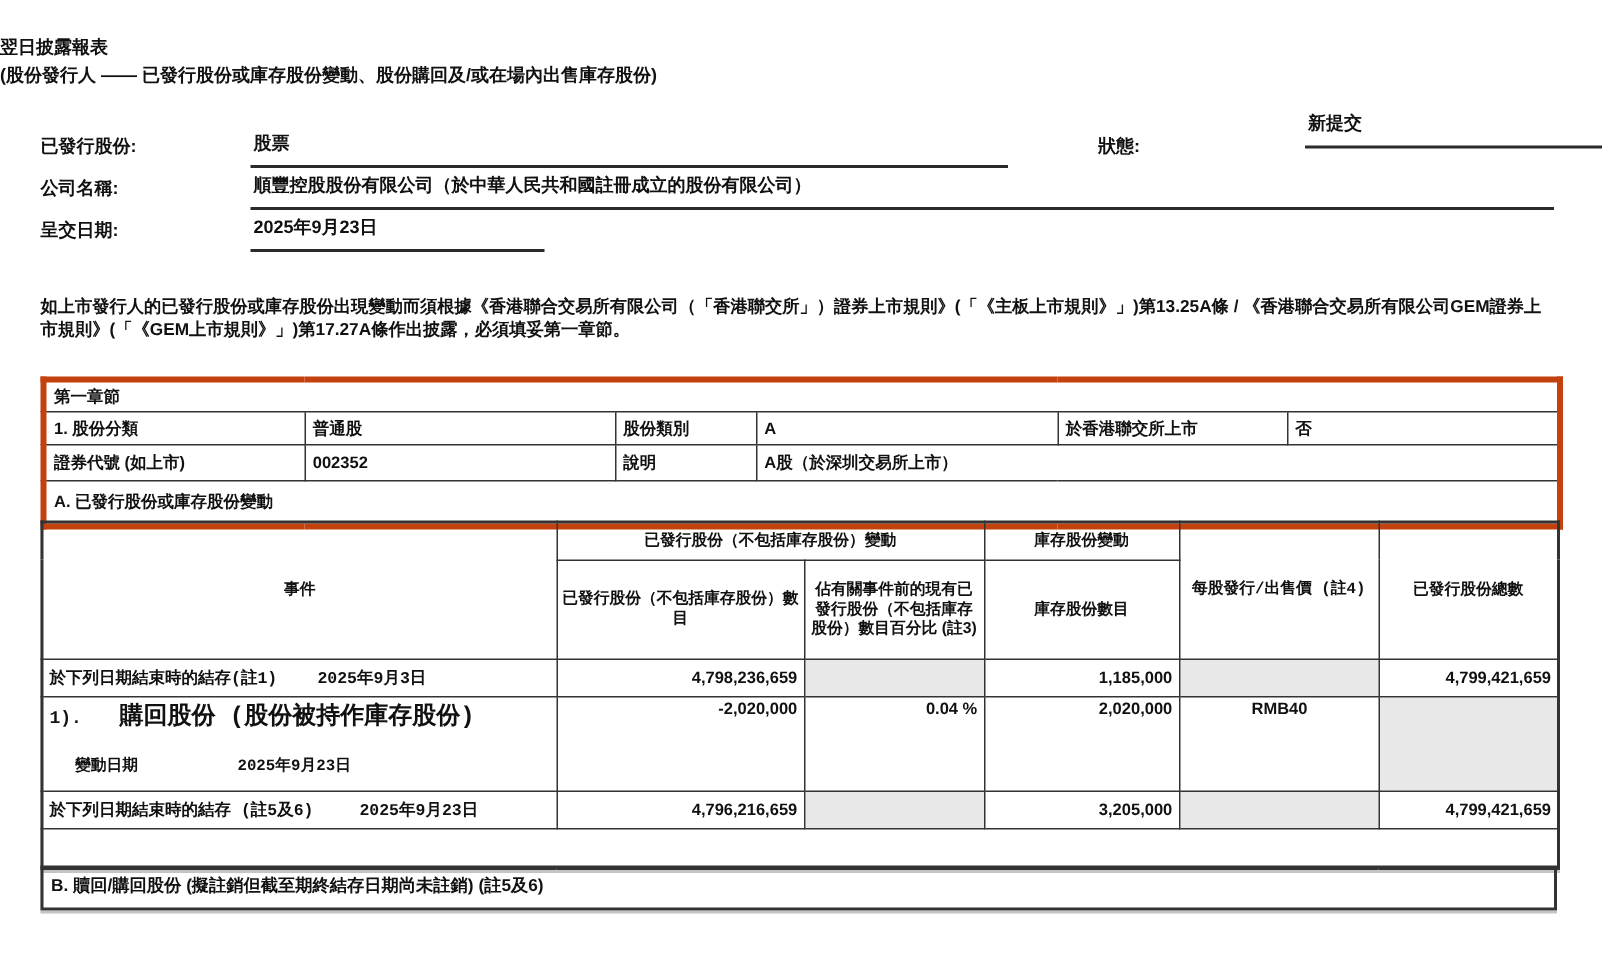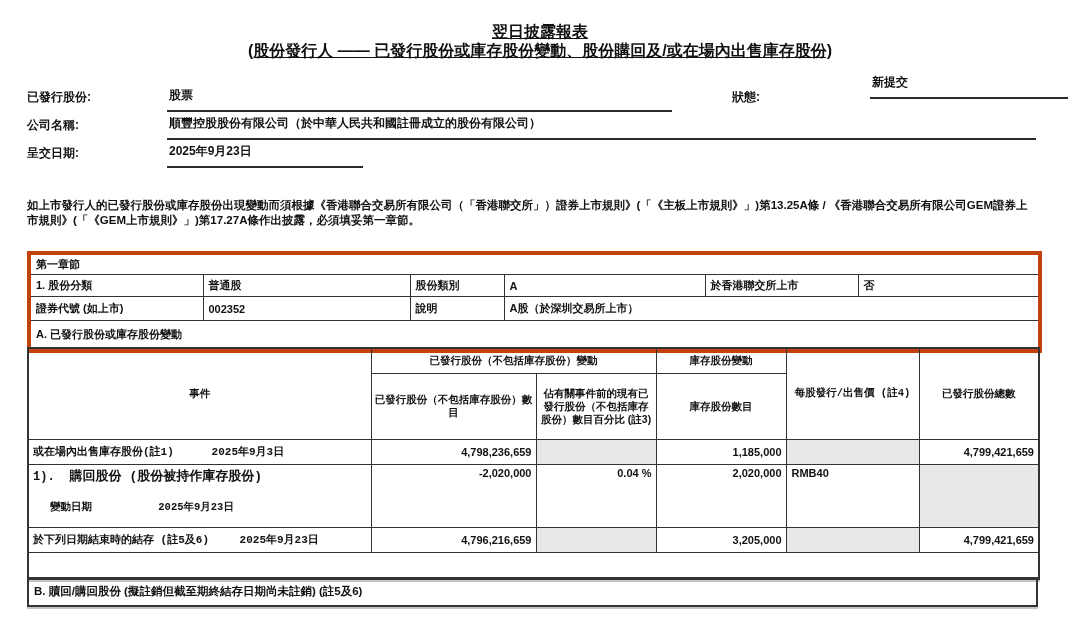--- a/index.html
+++ b/index.html
@@ -1,40 +1,40 @@
 <!DOCTYPE html>
 <html><head>
 <meta charset="utf-8">
 <style>
   html,body{margin:0;padding:0;background:#fff;}
   .page{position:relative;width:1080px;height:639px;background:#ffffff;
         font-family:"Liberation Sans","DejaVu Sans",sans-serif;font-weight:700;color:#111;}
-  .title-block{position:absolute;top:22px;left:0;width:100%;text-align:center;font-size:16px;line-height:19px;text-decoration:underline;}
+  .title-block{position:absolute;top:22px;left:0;width:100%;text-align:left;font-size:12px;line-height:19px;}
   .flabel{position:absolute;font-size:12px;}
   .fvalue{position:absolute;font-size:12px;border-bottom:2px solid #2b2b2b;padding:0 0 6px 2px;box-sizing:border-box;}
   .intro{position:absolute;left:27px;top:198px;width:1012px;font-size:11.5px;line-height:15px;}
   table{border-collapse:collapse;table-layout:fixed;}
   .t1{position:absolute;left:27px;top:251px;width:1011px;border:4px solid #c2410c;}
   .t1 td{border:1px solid #333;padding:2px 5px;font-size:11px;white-space:nowrap;overflow:hidden;}
   .t2{position:absolute;left:27px;top:347px;width:1011px;border:2px solid #333;box-shadow:0 2px 0 #c4c4c4;}
   .t2 th{border:1px solid #333;font-size:10.5px;font-weight:700;text-align:center;vertical-align:middle;
          padding:2px 3px;line-height:13px;}
   .t2 td{border:1px solid #333;font-size:11px;padding:2px 4px;overflow:hidden;}
   .nowrap{white-space:nowrap;font-family:Liberation Mono, monospace;}
   .num{text-align:right;padding-right:4px;}
   .vtop{vertical-align:top;padding-top:4px;}
   .shaded{background:#e8e8e8;}
   .ev{padding-left:4px;}
   .lbl-open{display:inline-block;width:172px;}
   .lbl-close{display:inline-block;width:200px;}
   .ev-idx{display:inline-block;width:30px;font-size:12px;}
-  .ev-name{font-size:13px;}
+  .ev-name{font-size:16px;margin-left:10px;}
   .ev-line2{margin-top:15px;padding-left:17px;font-size:10.5px;}
   .ev-dlabel{display:inline-block;width:102px;}
-  .price-flex{display:flex;justify-content:flex-start;padding:0 0 0 1px;}
+  .price-flex{display:flex;justify-content:center;padding:0 0 0 1px;}
   .blank-cell{height:21px;}
   .b-box{position:absolute;left:27px;top:577px;width:1011px;height:30px;box-sizing:border-box;
          border:2px solid #333;box-shadow:0 2px 0 #c4c4c4;font-size:11.5px;line-height:25px;padding-left:5px;
          white-space:nowrap;overflow:hidden;}
 </style>
 </head>
 <body>
 
 <div class="page">
 
@@ -108,21 +108,21 @@
       <th rowspan="2">已發行股份總數</th>
     </tr>
     <tr style="height:66px">
       <th>已發行股份（不包括庫存股份）數目</th>
       <th>佔有關事件前的現有已發行股份（不包括庫存股份）數目百分比 (註3)</th>
       <th>庫存股份數目</th>
     </tr>
 
     <tr style="height:25px">
       <td class="ev nowrap">
-        <span class="lbl-open">或在場內出售庫存股份(註1)</span>
+        <span class="lbl-open">於下列日期結束時的結存(註1)</span>
         <span>2025年9月3日</span>
       </td>
       <td class="num">4,798,236,659</td>
       <td class="shaded" style="background: rgb(232, 232, 232);"></td>
       <td class="num">1,185,000</td>
       <td class="shaded" style="background: rgb(232, 232, 232);"></td>
       <td class="num">4,799,421,659</td>
     </tr>
 
     <tr style="height:63px">

